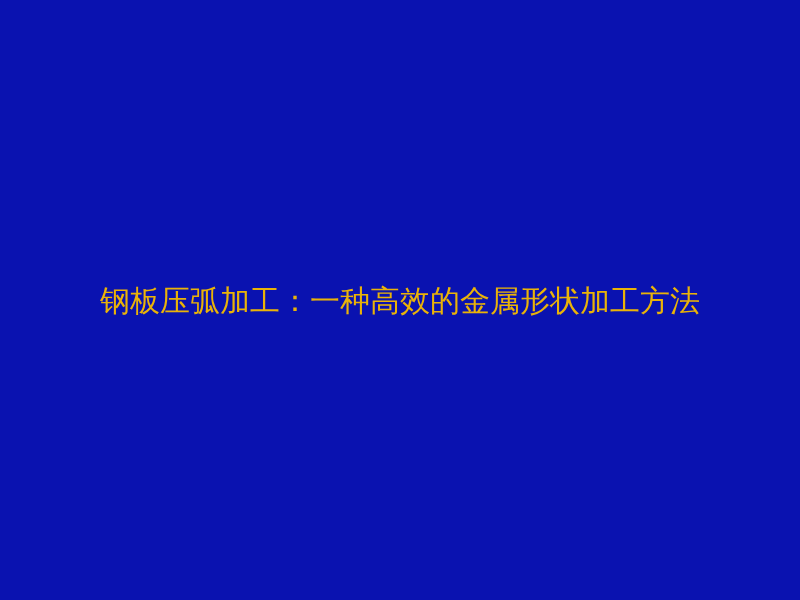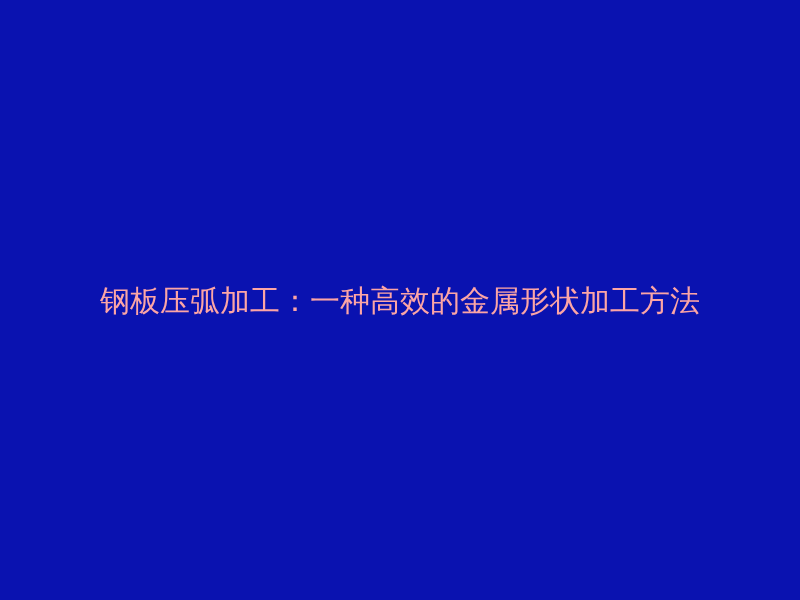--- a/index.html
+++ b/index.html
@@ -50,16 +50,16 @@
     
     transform: translateY(1px);
   }
 </style>
 </head>
 <body>
 
 <div class="slide" style="background: rgb(10, 18, 176);">
 
   <div class="headline-band">
-    <h1 class="headline" style="color: #fca5a5; font-family: Liberation Serif, serif;">钢板压弧加工：一种高效的金属形状加工方法</h1>
+    <h1 class="headline" style="color: #eab308; font-family: Liberation Serif, serif;">钢板压弧加工：一种高效的金属形状加工方法</h1>
   </div>
 
 </div>
 
 </body></html>

